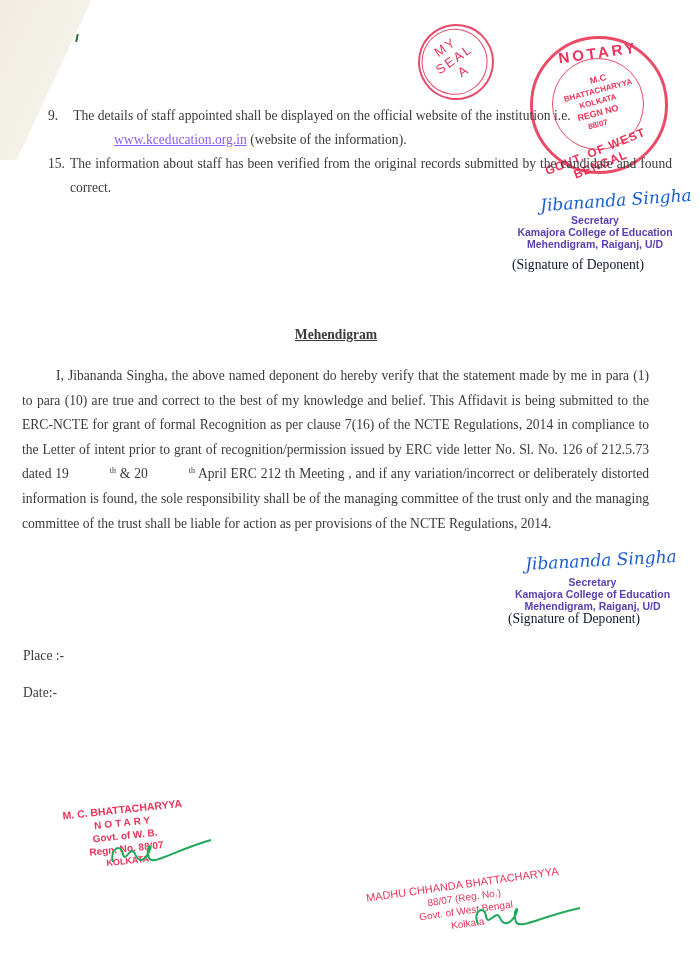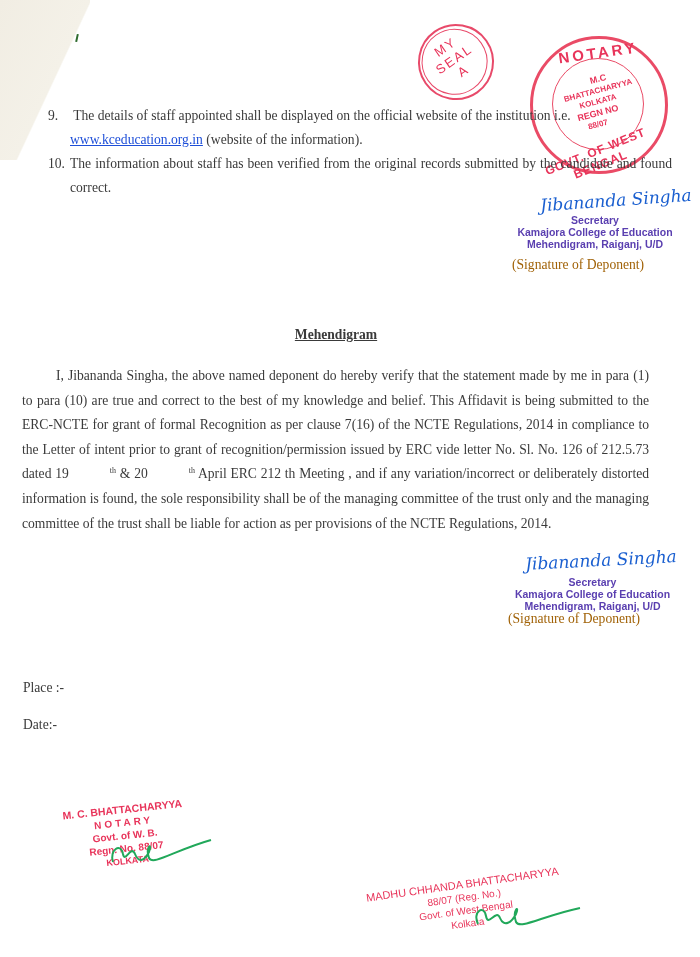--- a/index.html
+++ b/index.html
@@ -10,27 +10,27 @@
       color: #3a3a3a;
     }
     .page-shadow {
       position: absolute; left: 0; top: 0; width: 90px; height: 160px;
       background: linear-gradient(115deg, #f1ede3 0%, #f4f1e8 55%, rgba(255,255,255,0) 56%);
     }
     .mark { position: absolute; left: 76px; top: 34px; width: 2px; height: 8px; background: #2e6b2e; transform: rotate(12deg); }
     .para { position: absolute; font-size: 13.6px; line-height: 24px; }
     .justify { text-align: justify; text-align-last: left; }
     .num { display: inline-block; width: 20px; }
-    .link { color: #1d4ed8; text-decoration: underline; }
+    .link { color: #8b5cf6; text-decoration: underline; margin-left: 44px; }
     .stamp { position: absolute; color: #e8345a; font-family: "Liberation Sans", "DejaVu Sans", sans-serif; font-weight: bold; }
     .seal-circle { position: absolute; border: 2px solid #e84a6a; border-radius: 50%; }
     .seal-inner { position: absolute; border: 1px solid #e84a6a; border-radius: 50%; }
     .sig { position: absolute; font-family: "DejaVu Serif", serif; font-style: italic; color: #1a5fd0; font-size: 17px; }
     .sec-block { position: absolute; text-align: center; color: #5a3fb0; font-family: "Liberation Sans", "DejaVu Sans", sans-serif; font-weight: bold; font-size: 10.5px; line-height: 12px; }
-    .deponent { position: absolute; font-size: 13.6px; color: #a16207; }
+    .deponent { position: absolute; font-size: 13.6px; color: #0f172a; }
     .heading { position: absolute; left: 0; width: 672px; top: 327px; text-align: center; font-weight: bold; text-decoration: underline; font-size: 13.6px; }
     sup { font-size: 8px; line-height: 0; padding-left: 41px; }
     .notary-stamp { position: absolute; text-align: center; color: #e8345a; font-family: "Liberation Sans", "DejaVu Sans", sans-serif; font-weight: bold; }
     .green-sig { position: absolute; }
   </style>
 </head>
 <body>
 
 <div class="page-shadow"></div>
 <div class="mark"></div>
@@ -58,21 +58,21 @@
 <div class="para justify" style="left:48px; top:104px; width:600px;">
   <span class="num" style="width:22px;">9.</span>
   <span>The details of staff appointed shall be displayed on the official website of the institution i.e.</span>
 </div>
 <div class="para" style="left:70px; top:128px; width:580px;">
   <a class="link">www.kceducation.org.in</a>
   <span>(website of the information).</span>
 </div>
 
 <div class="para" style="left:48px; top:152px; width:602px; padding-left:22px; text-indent:-22px; text-align:justify;">
-  <span class="num" style="width:22px; text-indent:0;">10.</span><span>The information about staff has been verified from the original records submitted by the candidate and found correct.</span>
+  <span class="num" style="width:22px; text-indent:0;">15.</span><span>The information about staff has been verified from the original records submitted by the candidate and found correct.</span>
 </div>
 
 <div class="sig" style="left:540px; top:190px; transform:rotate(-4deg);">Jibananda Singha</div>
 <div class="sec-block" style="left:505px; top:214px; width:180px;">
   <div>Secretary</div>
   <div>Kamajora College of Education</div>
   <div>Mehendigram, Raiganj, U/D</div>
 </div>
 <div class="deponent" style="left:512px; top:257px;">(Signature of Deponent)</div>
 
@@ -83,22 +83,22 @@
 </div>
 
 <div class="sig" style="left:525px; top:550px; transform:rotate(-3deg);">Jibananda Singha</div>
 <div class="sec-block" style="left:500px; top:576px; width:185px;">
   <div>Secretary</div>
   <div>Kamajora College of Education</div>
   <div>Mehendigram, Raiganj, U/D</div>
 </div>
 <div class="deponent" style="left:508px; top:611px;">(Signature of Deponent)</div>
 
-<div class="para" style="left:23px; top:676px;">Place :-</div>
-<div class="para" style="left:23px; top:681px;margin-top:32px;">Date:-</div>
+<div class="para" style="left:23px; top:644px;">Place :-</div>
+<div class="para" style="left:23px; top:681px;">Date:-</div>
 
 <div class="notary-stamp" style="left:50px; top:803px; width:150px; transform:rotate(-6deg); font-size:10px; line-height:13px;">
   <div style="font-size:10.5px;">M. C. BHATTACHARYYA</div>
   <div style="letter-spacing:3px;">NOTARY</div>
   <div>Govt. of W. B.</div>
   <div>Regn. No. 88/07</div>
   <div style="font-size:9px;">KOLKATA</div>
 </div>
 <svg class="green-sig" style="left:105px; top:832px;" width="110" height="40" viewBox="0 0 110 40">
   <path d="M8 30 C4 18,16 10,18 22 C20 32,26 12,30 22 C34 32,40 28,44 20 C48 10,40 14,44 26 C48 34,70 18,106 8" stroke="#21a85a" stroke-width="2" fill="none"></path>

